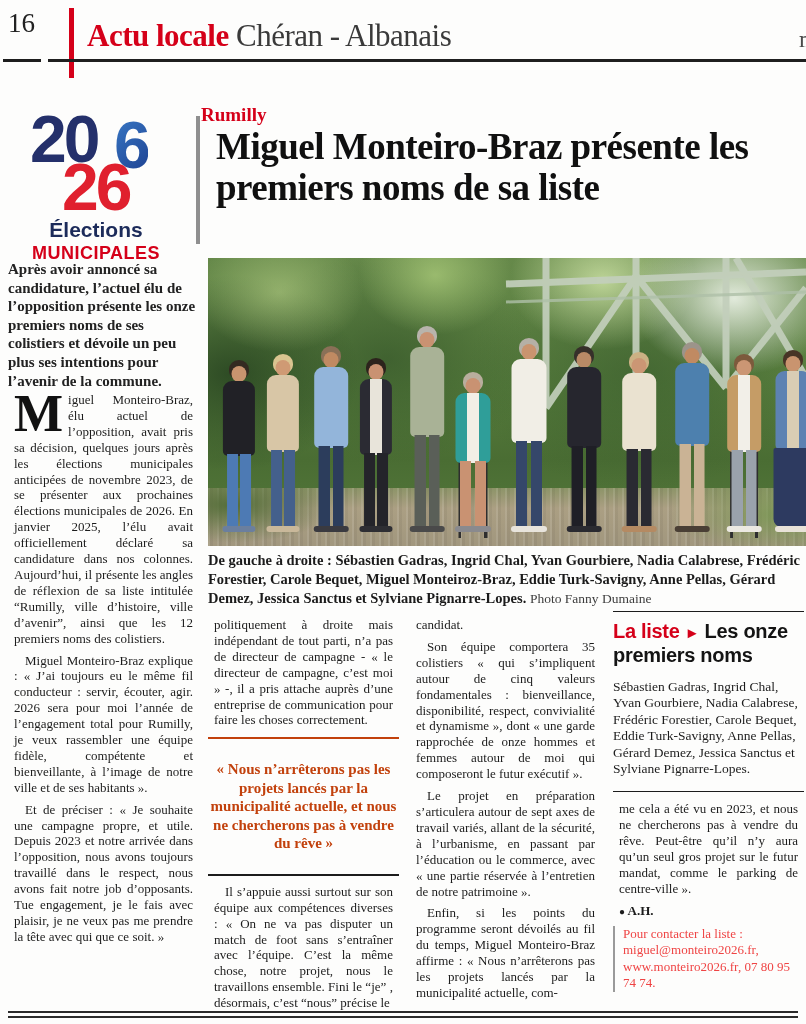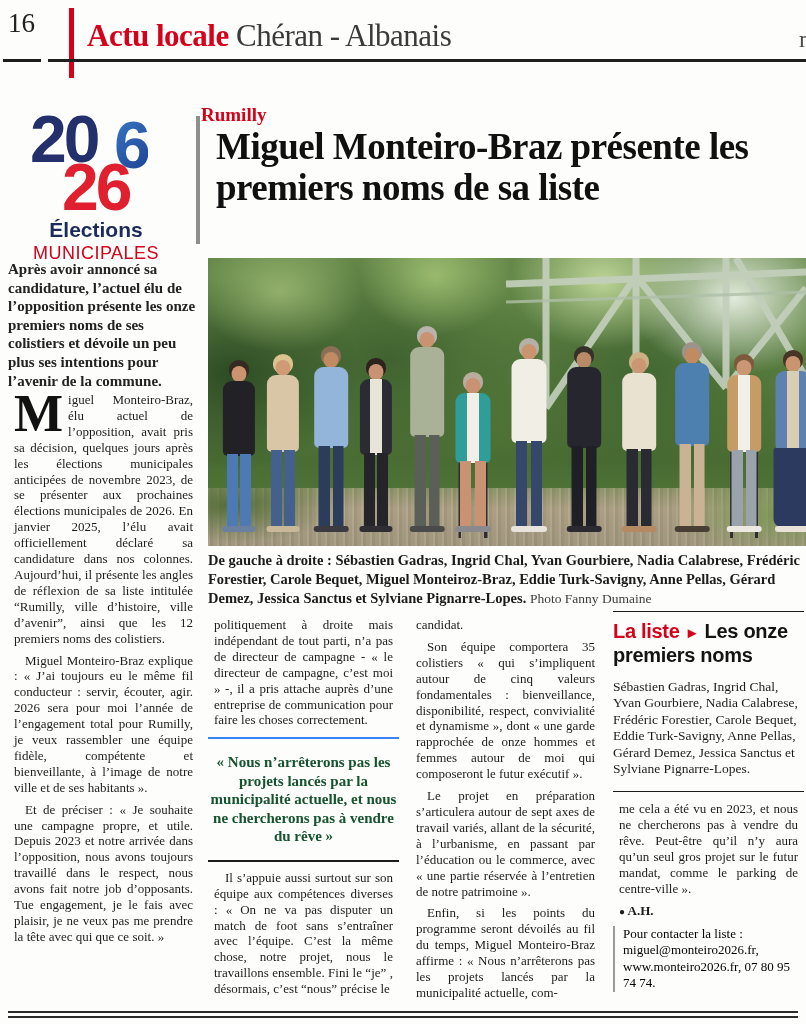--- a/index.html
+++ b/index.html
@@ -17,21 +17,21 @@
   
   .logo{position:absolute;left:18px;top:110px;width:156px;text-align:center;
         font-family:"Liberation Sans", sans-serif;}
   .logo-year{position:relative;height:102px;}
   .logo-year span{position:absolute;font-weight:bold;font-size:66px;letter-spacing:-3px;line-height:1;}
   .y20{left:12px;top:-4px;color:#24306b;}
   .y6{left:96px;top:2px;color:#2f6bb5;background:linear-gradient(135deg,#3a7bc8,#1c3f8f);
       -webkit-background-clip:text;background-clip:text;-webkit-text-fill-color:transparent;color:#2f6bb5;}
   .y26{left:44px;top:44px;color:#e0202e;}
   .logo-l1{font-size:21px;font-weight:bold;color:#1c2b5a;margin-top:6px;}
-  .logo-l2{font-size:18px;font-weight:normal;color:#d50019;letter-spacing:.5px;margin-top:1px;}
+  .logo-l2{font-size:18px;font-weight:bold;color:#d50019;letter-spacing:.5px;margin-top:1px;}
   .logo-divider{position:absolute;left:196px;top:116px;width:4px;height:128px;background:#8f8f8f;}
   
   .kicker{position:absolute;left:201px;top:104px;font-size:19px;font-weight:bold;color:#d50019;}
   .headline{position:absolute;left:216px;top:126px;width:585px;margin:0;font-size:37px;line-height:41px;
             font-weight:bold;color:#101010;letter-spacing:-.5px;}
   .lead{position:absolute;left:8px;top:260px;width:190px;font-size:15px;line-height:18.6px;
         font-weight:bold;color:#222;}
   
   .photo{position:absolute;left:208px;top:258px;width:598px;height:288px;overflow:hidden;
      background:
@@ -67,34 +67,34 @@
   .col{position:absolute;width:191px;font-size:13px;line-height:15.9px;text-align:justify;color:#1c1c1c;}
   .col p{margin:6px;text-indent:11px;}
   .col p.noindent{text-indent:0;}
   .col1{left:8px;top:386px;}
   .col2{left:208px;top:611px;}
   .col3{left:410px;top:611px;}
   .col4{left:613px;top:611px;}
   .dropcap::first-letter{float:left;font-size:52px;line-height:40px;font-weight:bold;
       padding:2px 5px 0 0;color:#111;}
   
-  .pullquote{border-top:2px solid #3b82f6;border-bottom:2px solid #1c1c1c;margin:9px 0 8px 0;
-      padding:14px 2px;text-align:center;font-weight:bold;font-size:15px;line-height:18.5px;color:#14532d;}
+  .pullquote{border-top:2px solid #c2410c;border-bottom:2px solid #1c1c1c;margin:9px 0 8px 0;
+      padding:21px 2px;text-align:center;font-weight:bold;font-size:15px;line-height:18.5px;color:#c2410c;}
   
   .sidebar{border-top:1.5px solid #1c1c1c;border-bottom:1.5px solid #1c1c1c;padding:8px 0 14px 0;
       margin-bottom:9px;text-align:left;}
   .sidebar-head{font-family:"Liberation Sans", sans-serif;font-weight:bold;font-size:20px;line-height:23px;
       color:#141414;letter-spacing:-.3px;}
   .sidebar-head .red{color:#d50019;}
   .sidebar-head .arrow{color:#d50019;font-size:15px;}
   .sidebar-names{margin-top:12px;font-size:13.5px;line-height:16.4px;text-align:left;}
   .byline{margin-top:4px;font-weight:bold;text-indent:0;font-size:13px;}
   .byline .dot{font-size:10px;}
   .contact{border-left:2px solid #9a9a9a;margin-top:3px;padding-left:8px;font-size:13px;line-height:16.5px;
-      text-align:left;color:#000000;overflow-wrap:anywhere;}
+      text-align:left;color:#ef4444;overflow-wrap:anywhere;}
   .footer-rule{position:absolute;left:8px;top:1011px;width:790px;height:3px;
       border-top:2px solid #2b2b2b;border-bottom:2px solid #2b2b2b;}
 </style>
 </head>
 <body>
 
 <div class="page">
 
   <div class="page-num">16</div>
   <div class="rule-16"></div>

